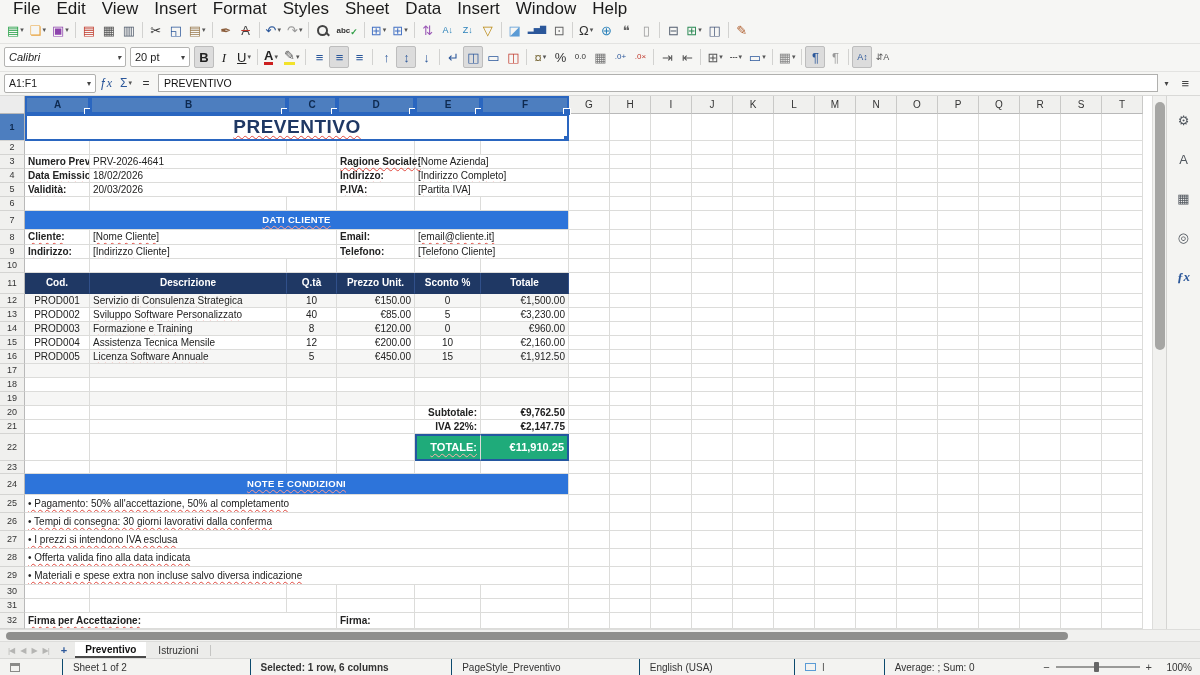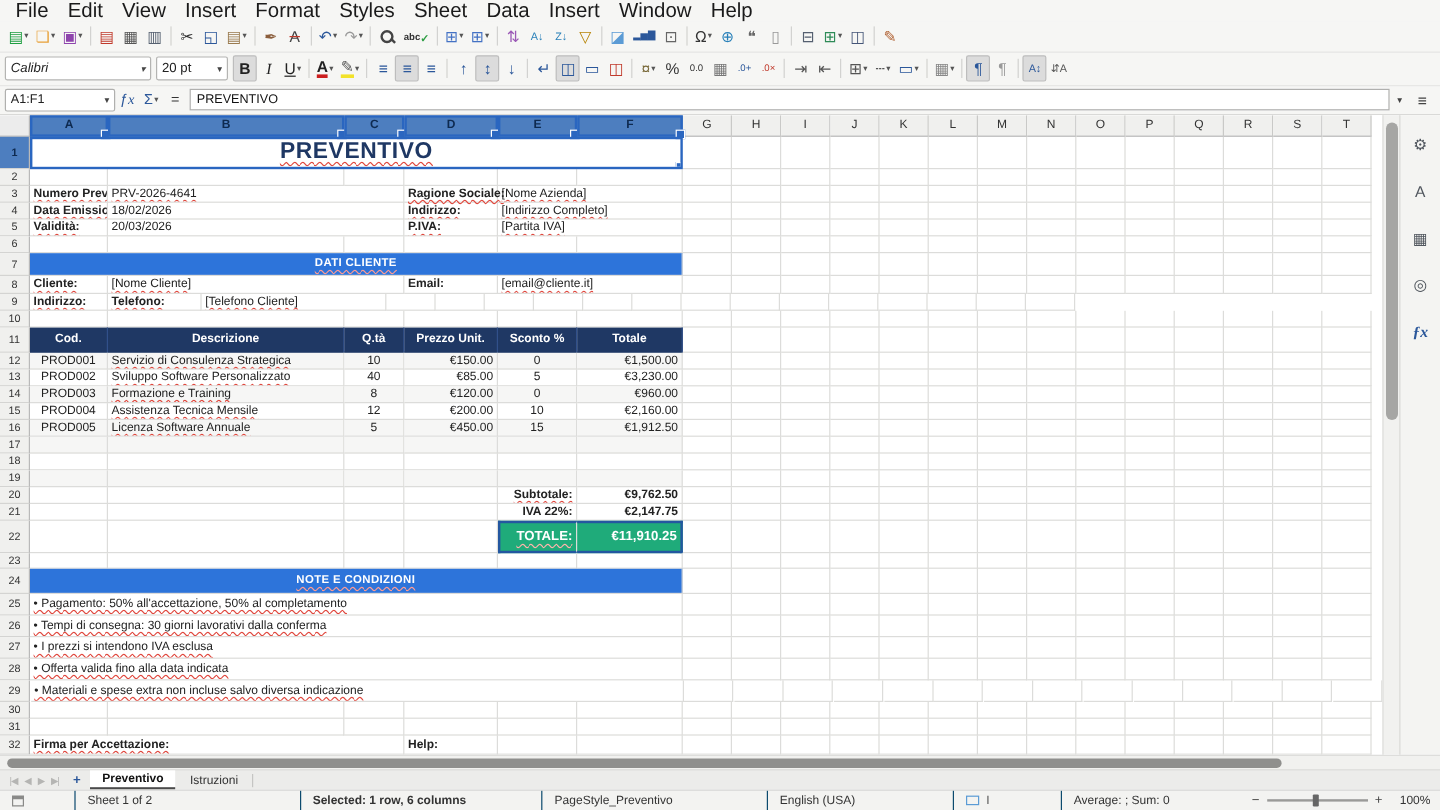--- a/index.html
+++ b/index.html
@@ -575,20 +575,21 @@
             <div class="cell" style="width: 41px; flex: 0 0 41px;"></div>
             <div class="cell" style="width: 41px; flex: 0 0 41px;"></div>
             <div class="cell" style="width: 41px; flex: 0 0 41px;"></div>
             <div class="cell" style="width: 41px; flex: 0 0 41px;"></div>
             <div class="cell" style="width: 41px; flex: 0 0 41px;"></div>
             <div class="cell" style="width: 41px; flex: 0 0 41px;"></div>
           </div>
           <div class="grow" style="height: 14px;">
             <div class="rhead">9</div>
             <div class="cell af lbl w" style="width: 65px; flex: 0 0 65px;">Indirizzo:</div>
+            <div class="cell af val w" style="width: 247px; flex: 0 0 247px;">[Indirizzo Cliente]</div>
             <div class="cell af lbl w" style="width: 78px; flex: 0 0 78px;">Telefono:</div>
             <div class="cell af val w" style="width: 154px; flex: 0 0 154px;">[Telefono Cliente]</div>
             <div class="cell" style="width: 41px; flex: 0 0 41px;"></div>
             <div class="cell" style="width: 41px; flex: 0 0 41px;"></div>
             <div class="cell" style="width: 41px; flex: 0 0 41px;"></div>
             <div class="cell" style="width: 41px; flex: 0 0 41px;"></div>
             <div class="cell" style="width: 41px; flex: 0 0 41px;"></div>
             <div class="cell" style="width: 41px; flex: 0 0 41px;"></div>
             <div class="cell" style="width: 41px; flex: 0 0 41px;"></div>
             <div class="cell" style="width: 41px; flex: 0 0 41px;"></div>
@@ -1004,21 +1005,21 @@
             <div class="cell" style="width: 41px; flex: 0 0 41px;"></div>
             <div class="cell" style="width: 41px; flex: 0 0 41px;"></div>
             <div class="cell" style="width: 41px; flex: 0 0 41px;"></div>
             <div class="cell" style="width: 41px; flex: 0 0 41px;"></div>
             <div class="cell" style="width: 41px; flex: 0 0 41px;"></div>
             <div class="cell" style="width: 41px; flex: 0 0 41px;"></div>
             <div class="cell" style="width: 41px; flex: 0 0 41px;"></div>
             <div class="cell" style="width: 41px; flex: 0 0 41px;"></div>
             <div class="cell" style="width: 41px; flex: 0 0 41px;"></div>
           </div>
-          <div class="grow" style="height: 18px; justify-content: space-between;">
+          <div class="grow" style="height: 18px;">
             <div class="rhead">29</div>
             <div class="cell af note w" style="width: 544px; flex: 0 0 544px;">• Materiali e spese extra non incluse salvo diversa indicazione</div>
             <div class="cell" style="width: 41px; flex: 0 0 41px;"></div>
             <div class="cell" style="width: 41px; flex: 0 0 41px;"></div>
             <div class="cell" style="width: 41px; flex: 0 0 41px;"></div>
             <div class="cell" style="width: 41px; flex: 0 0 41px;"></div>
             <div class="cell" style="width: 41px; flex: 0 0 41px;"></div>
             <div class="cell" style="width: 41px; flex: 0 0 41px;"></div>
             <div class="cell" style="width: 41px; flex: 0 0 41px;"></div>
             <div class="cell" style="width: 41px; flex: 0 0 41px;"></div>
@@ -1071,21 +1072,21 @@
             <div class="cell" style="width: 41px; flex: 0 0 41px;"></div>
             <div class="cell" style="width: 41px; flex: 0 0 41px;"></div>
             <div class="cell" style="width: 41px; flex: 0 0 41px;"></div>
             <div class="cell" style="width: 41px; flex: 0 0 41px;"></div>
             <div class="cell" style="width: 41px; flex: 0 0 41px;"></div>
             <div class="cell" style="width: 41px; flex: 0 0 41px;"></div>
           </div>
           <div class="grow" style="height: 16px;">
             <div class="rhead">32</div>
             <div class="cell af lbl w" style="width: 312px; flex: 0 0 312px;">Firma per Accettazione:</div>
-            <div class="cell af lbl" style="width: 78px; flex: 0 0 78px;">Help:</div>
+            <div class="cell af lbl" style="width: 78px; flex: 0 0 78px;">Firma:</div>
             <div class="cell af" style="width: 66px; flex: 0 0 66px;"></div>
             <div class="cell af" style="width: 88px; flex: 0 0 88px;"></div>
             <div class="cell" style="width: 41px; flex: 0 0 41px;"></div>
             <div class="cell" style="width: 41px; flex: 0 0 41px;"></div>
             <div class="cell" style="width: 41px; flex: 0 0 41px;"></div>
             <div class="cell" style="width: 41px; flex: 0 0 41px;"></div>
             <div class="cell" style="width: 41px; flex: 0 0 41px;"></div>
             <div class="cell" style="width: 41px; flex: 0 0 41px;"></div>
             <div class="cell" style="width: 41px; flex: 0 0 41px;"></div>
             <div class="cell" style="width: 41px; flex: 0 0 41px;"></div>

